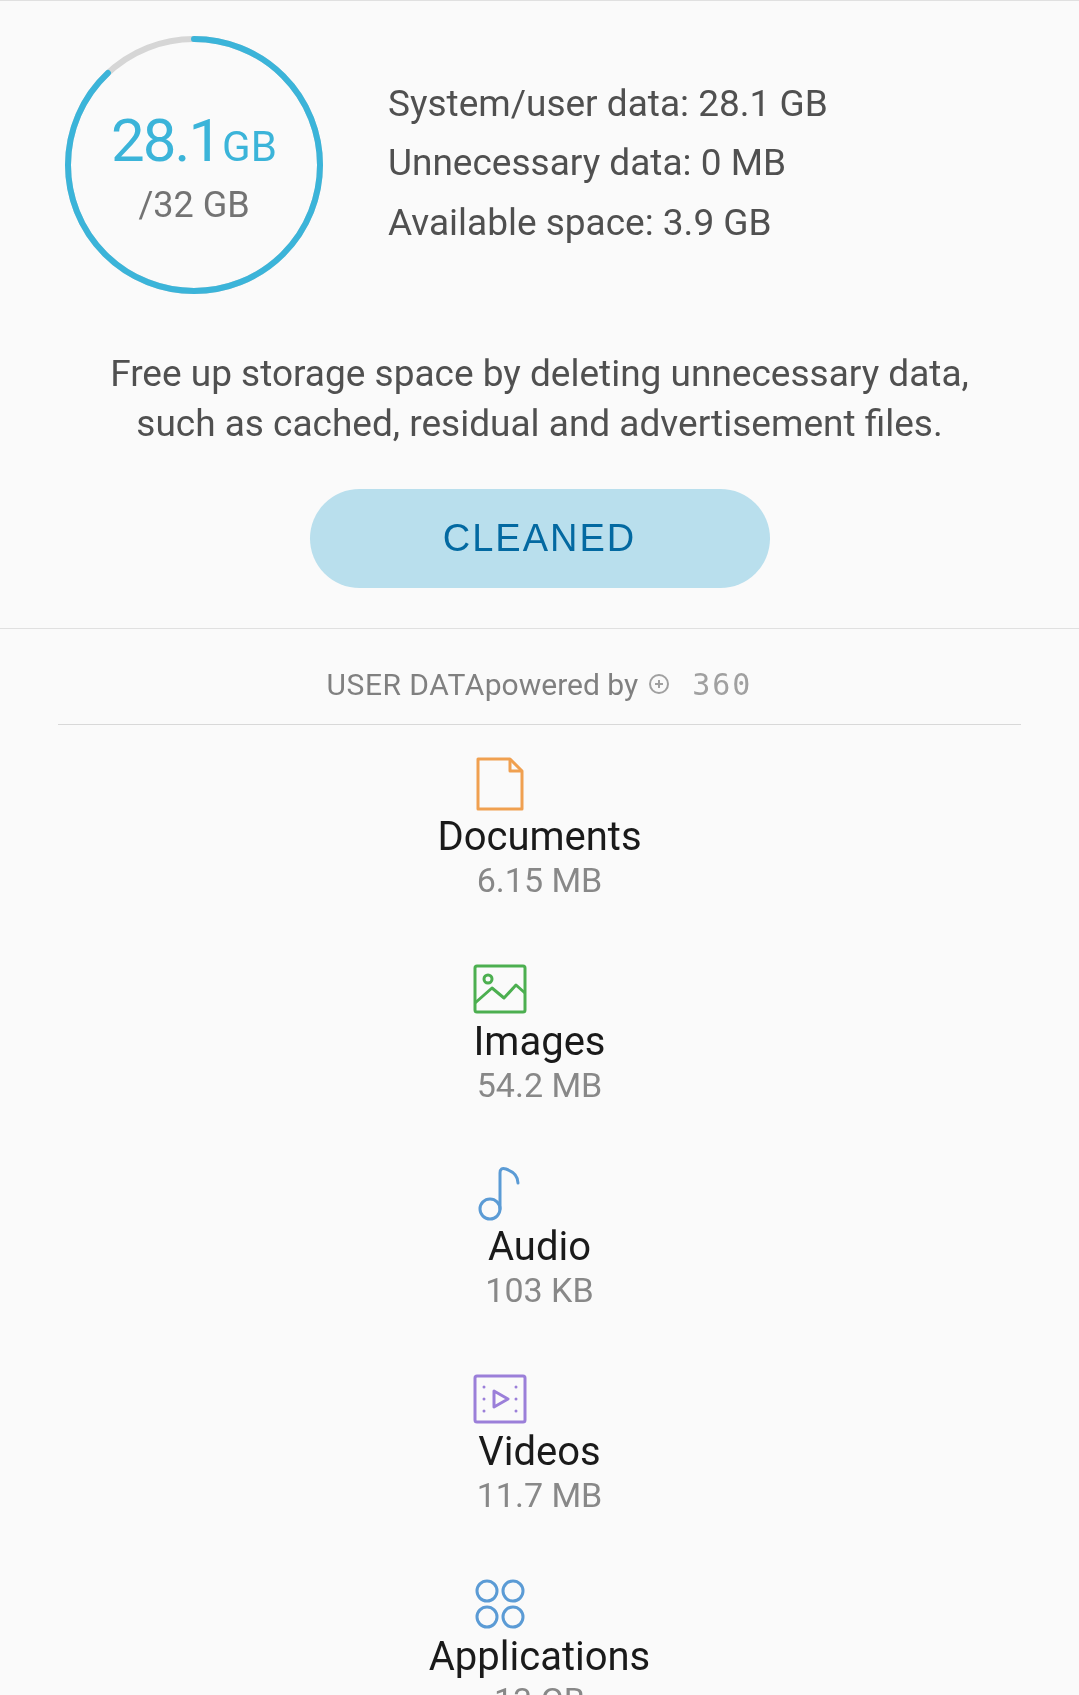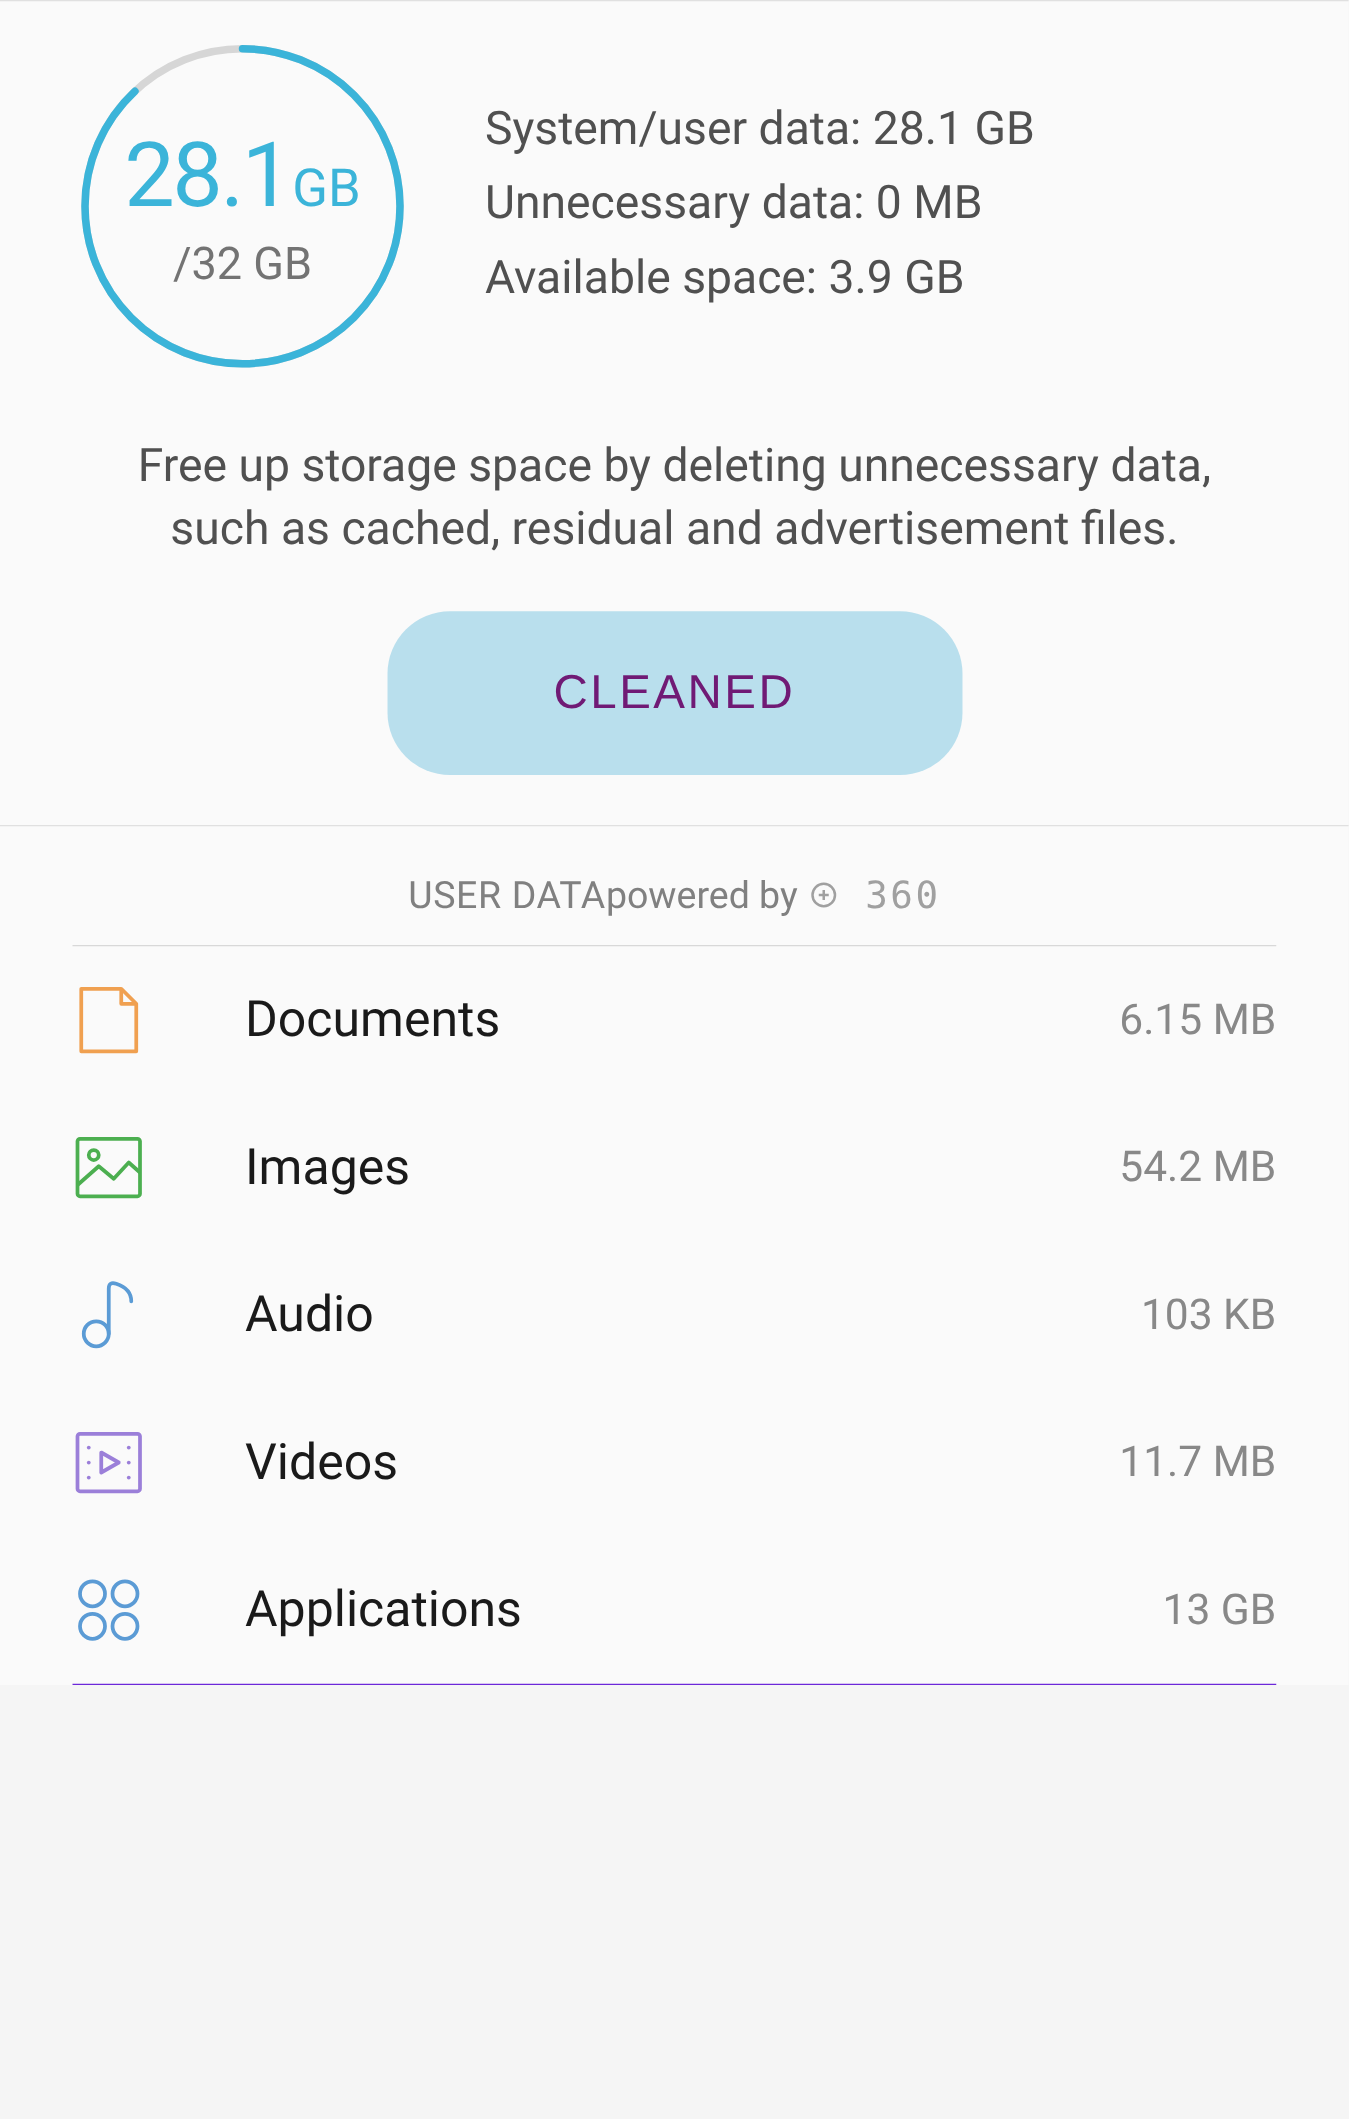--- a/index.html
+++ b/index.html
@@ -34,21 +34,21 @@
       transform: rotate(-90deg);
     }
     .progress-text {
       position: absolute;
       top: 50%;
       left: 50%;
       transform: translate(-50%, -50%);
       text-align: center;
     }
     .used-value {
-      font-size: 72px;
+      font-size: 60px;
       font-weight: 400;
       color: #3bb4d9;
       letter-spacing: -2px;
     }
     .used-unit {
       font-size: 42px;
       font-weight: 400;
       color: #3bb4d9;
       margin-left: 2px;
       margin-top: 28px;
@@ -72,24 +72,24 @@
       color: #505050;
       text-align: center;
       line-height: 1.35;
       margin-bottom: 40px;
       padding: 0 10px;
     }
     .clean-button {
       display: block;
       margin: 0 auto;
       background: #b9dfed;
-      color: #701a75;
+      color: #0369a1;
       border: none;
       border-radius: 50px;
-      padding: 44px 100px;
+      padding: 28px 100px;
       font-size: 38px;
       font-weight: 400;
       letter-spacing: 2px;
       cursor: pointer;
       width: 460px;
     }
     .list-section {
       background: #fafafa;
       border-top: 1px solid #e0e0e0;
       padding: 0 58px;
@@ -123,20 +123,21 @@
       color: #a0a0a0;
       font-weight: 500;
       letter-spacing: 2px;
       font-family: monospace;
     }
     .list-item {
       display: flex;
       align-items: center;
       padding: 30px 0;
       cursor: pointer;
+      flex-direction: column;
     }
     .list-item.bordered {
       border-bottom: 1px solid #6d28d9;
     }
     .item-icon {
       width: 58px;
       height: 58px;
       margin-right: 80px;
       display: flex;
       align-items: center;

